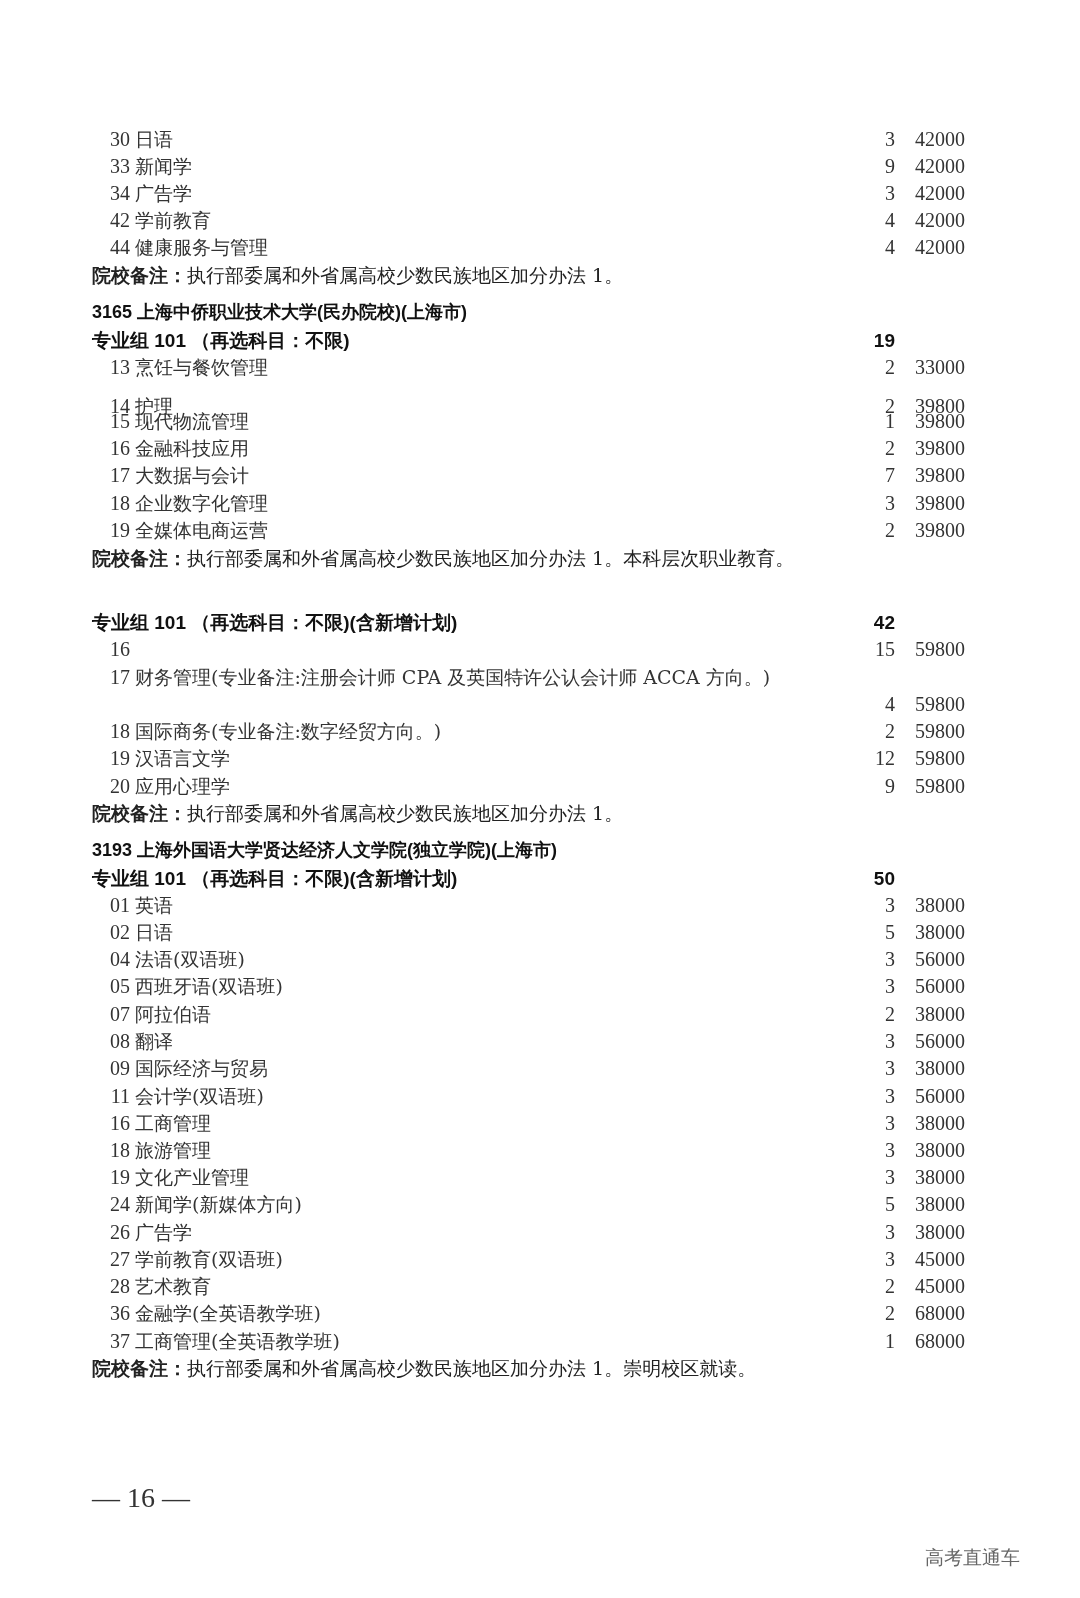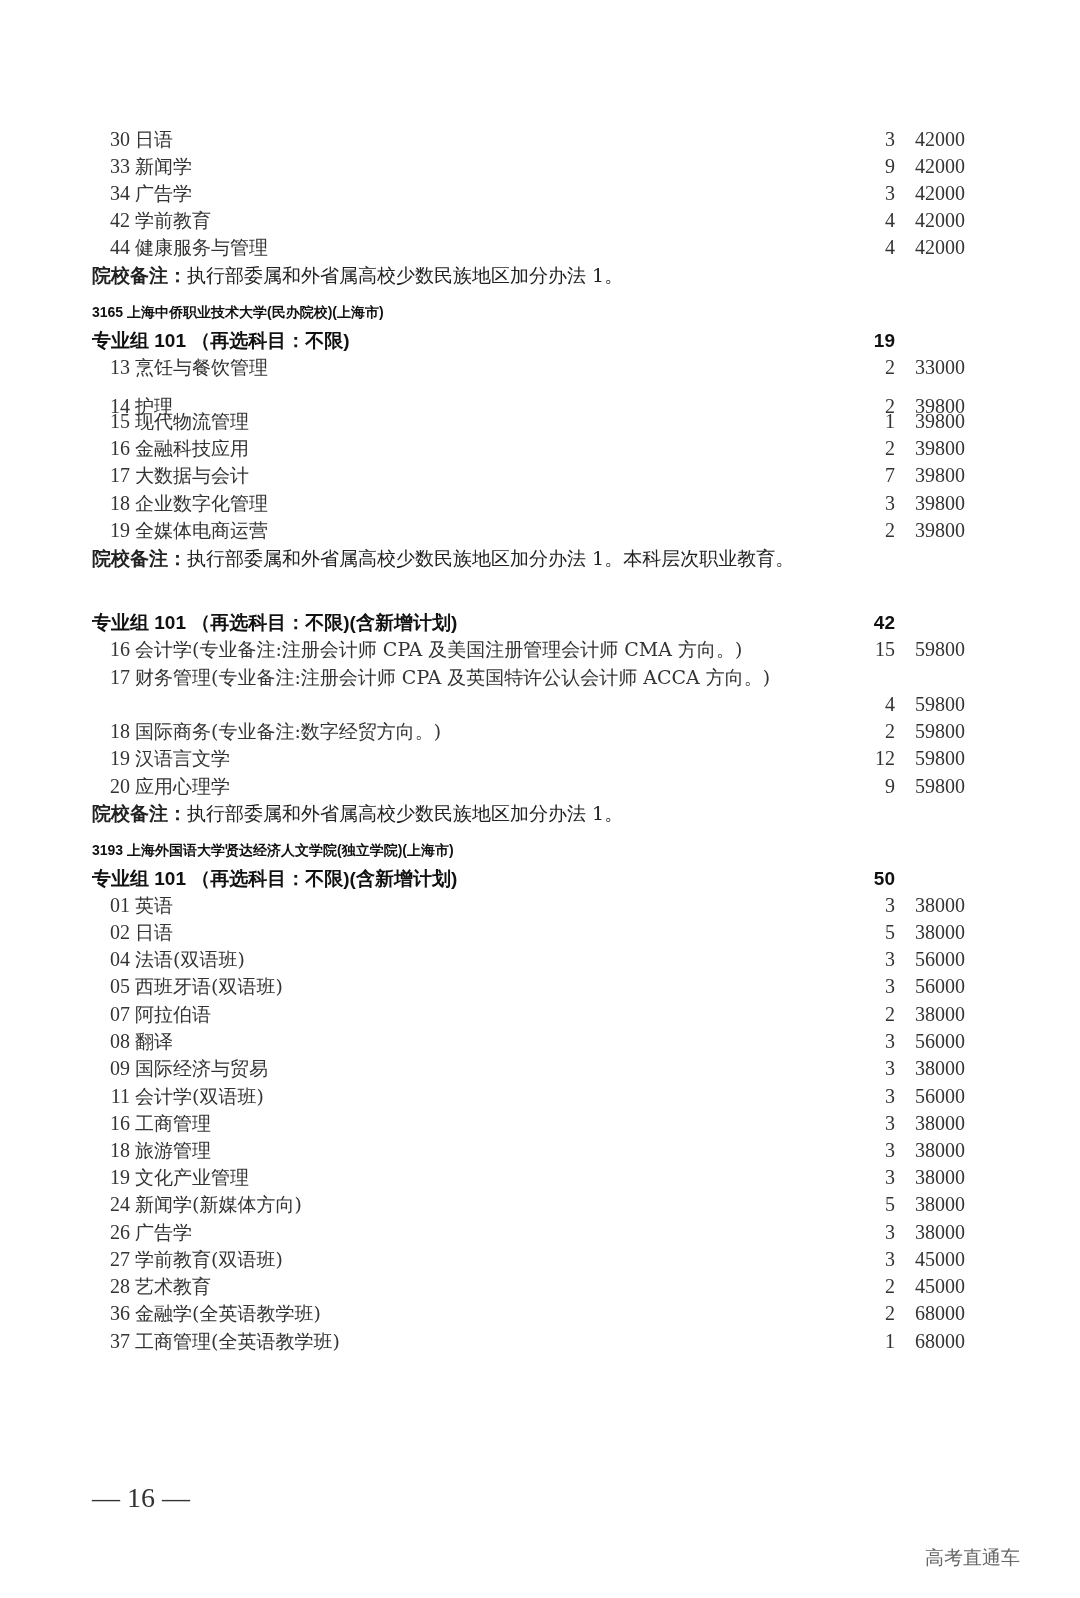--- a/index.html
+++ b/index.html
@@ -6,21 +6,21 @@
   body { width:1080px; height:1598px; position:relative; overflow:hidden; color:#2b2b2b; }
   .page { position:absolute; left:0; top:0; width:1080px; height:1598px; }
   .line { position:absolute; left:0; width:872px; height:27px; line-height:27px; font-size:19px; white-space:nowrap; }
   .code { position:absolute; left:100px; width:30px; text-align:right; font-family:"Liberation Serif", serif; font-size:20px; color:#333; }
   .name { position:absolute; left:135px; font-family:"DejaVu Serif", "Liberation Serif", serif; font-size:19px; color:#333; }
   .count { position:absolute; left:855px; width:40px; text-align:right; font-family:"Liberation Serif", serif; font-size:20px; color:#333; }
   .fee { position:absolute; left:915px; width:70px; font-family:"Liberation Serif", serif; font-size:20px; color:#333; }
   .remark { position:absolute; left:92px; font-size:19px; color:#222; }
   .remark .lbl { font-family:"Liberation Sans", "DejaVu Sans", sans-serif; font-weight:bold; }
   .remark .txt { font-family:"DejaVu Serif", "Liberation Serif", serif; }
-  .school { position:absolute; left:92px; font-family:"Liberation Sans", "DejaVu Sans", sans-serif; font-weight:bold; font-size:14px; color:#111; }
+  .school { position:absolute; left:92px; font-family:"Liberation Sans", "DejaVu Sans", sans-serif; font-weight:bold; font-size:18px; color:#111; }
   .group { position:absolute; left:92px; font-family:"Liberation Sans", "DejaVu Sans", sans-serif; font-weight:bold; font-size:19px; color:#111; }
   .gtotal { position:absolute; left:855px; width:40px; text-align:right; font-family:"Liberation Sans", sans-serif; font-weight:bold; font-size:19px; color:#111; }
   .pagenum { position:absolute; left:92px; top:1482px; font-family:"Liberation Serif", serif; font-size:28px; color:#333; }
   .watermark { position:absolute; left:925px; top:1545px; font-family:"DejaVu Sans", sans-serif; font-size:19px; color:#666; }
 </style>
 </head>
 <body>
 
 <div class="page">
 
@@ -110,21 +110,20 @@
   <div class="line" style="top:545px">
     <span class="remark"><span class="lbl">院校备注：</span><span class="txt">执行部委属和外省属高校少数民族地区加分办法 1。本科层次职业教育。</span></span>
   </div>
 
   <div class="line" style="top:609px">
     <span class="group">专业组 101 （再选科目：不限)(含新增计划)</span>
     <span class="gtotal">42</span>
   </div>
   <div class="line" style="top:636px">
     <span class="code">16</span>
-    <span class="name">会计学(专业备注:注册会计师 CPA 及美国注册管理会计师 CMA 方向。)</span>
     <span class="count">15</span>
     <span class="fee">59800</span>
   </div>
   <div class="line" style="top:664px">
     <span class="code">17</span>
     <span class="name">财务管理(专业备注:注册会计师 CPA 及英国特许公认会计师 ACCA 方向。)</span>
   </div>
   <div class="line" style="top:691px">
     <span class="count">4</span>
     <span class="fee">59800</span>
@@ -253,16 +252,19 @@
     <span class="name">金融学(全英语教学班)</span>
     <span class="count">2</span>
     <span class="fee">68000</span>
   </div>
   <div class="line" style="top:1328px">
     <span class="code">37</span>
     <span class="name">工商管理(全英语教学班)</span>
     <span class="count">1</span>
     <span class="fee">68000</span>
   </div>
+  <div class="line" style="top:1355px">
+    <span class="remark"><span class="lbl">院校备注：</span><span class="txt">执行部委属和外省属高校少数民族地区加分办法 1。崇明校区就读。</span></span>
+  </div>
 
   <div class="pagenum">— 16 —</div>
   <div class="watermark">高考直通车</div>
 </div>
 
 </body></html>

